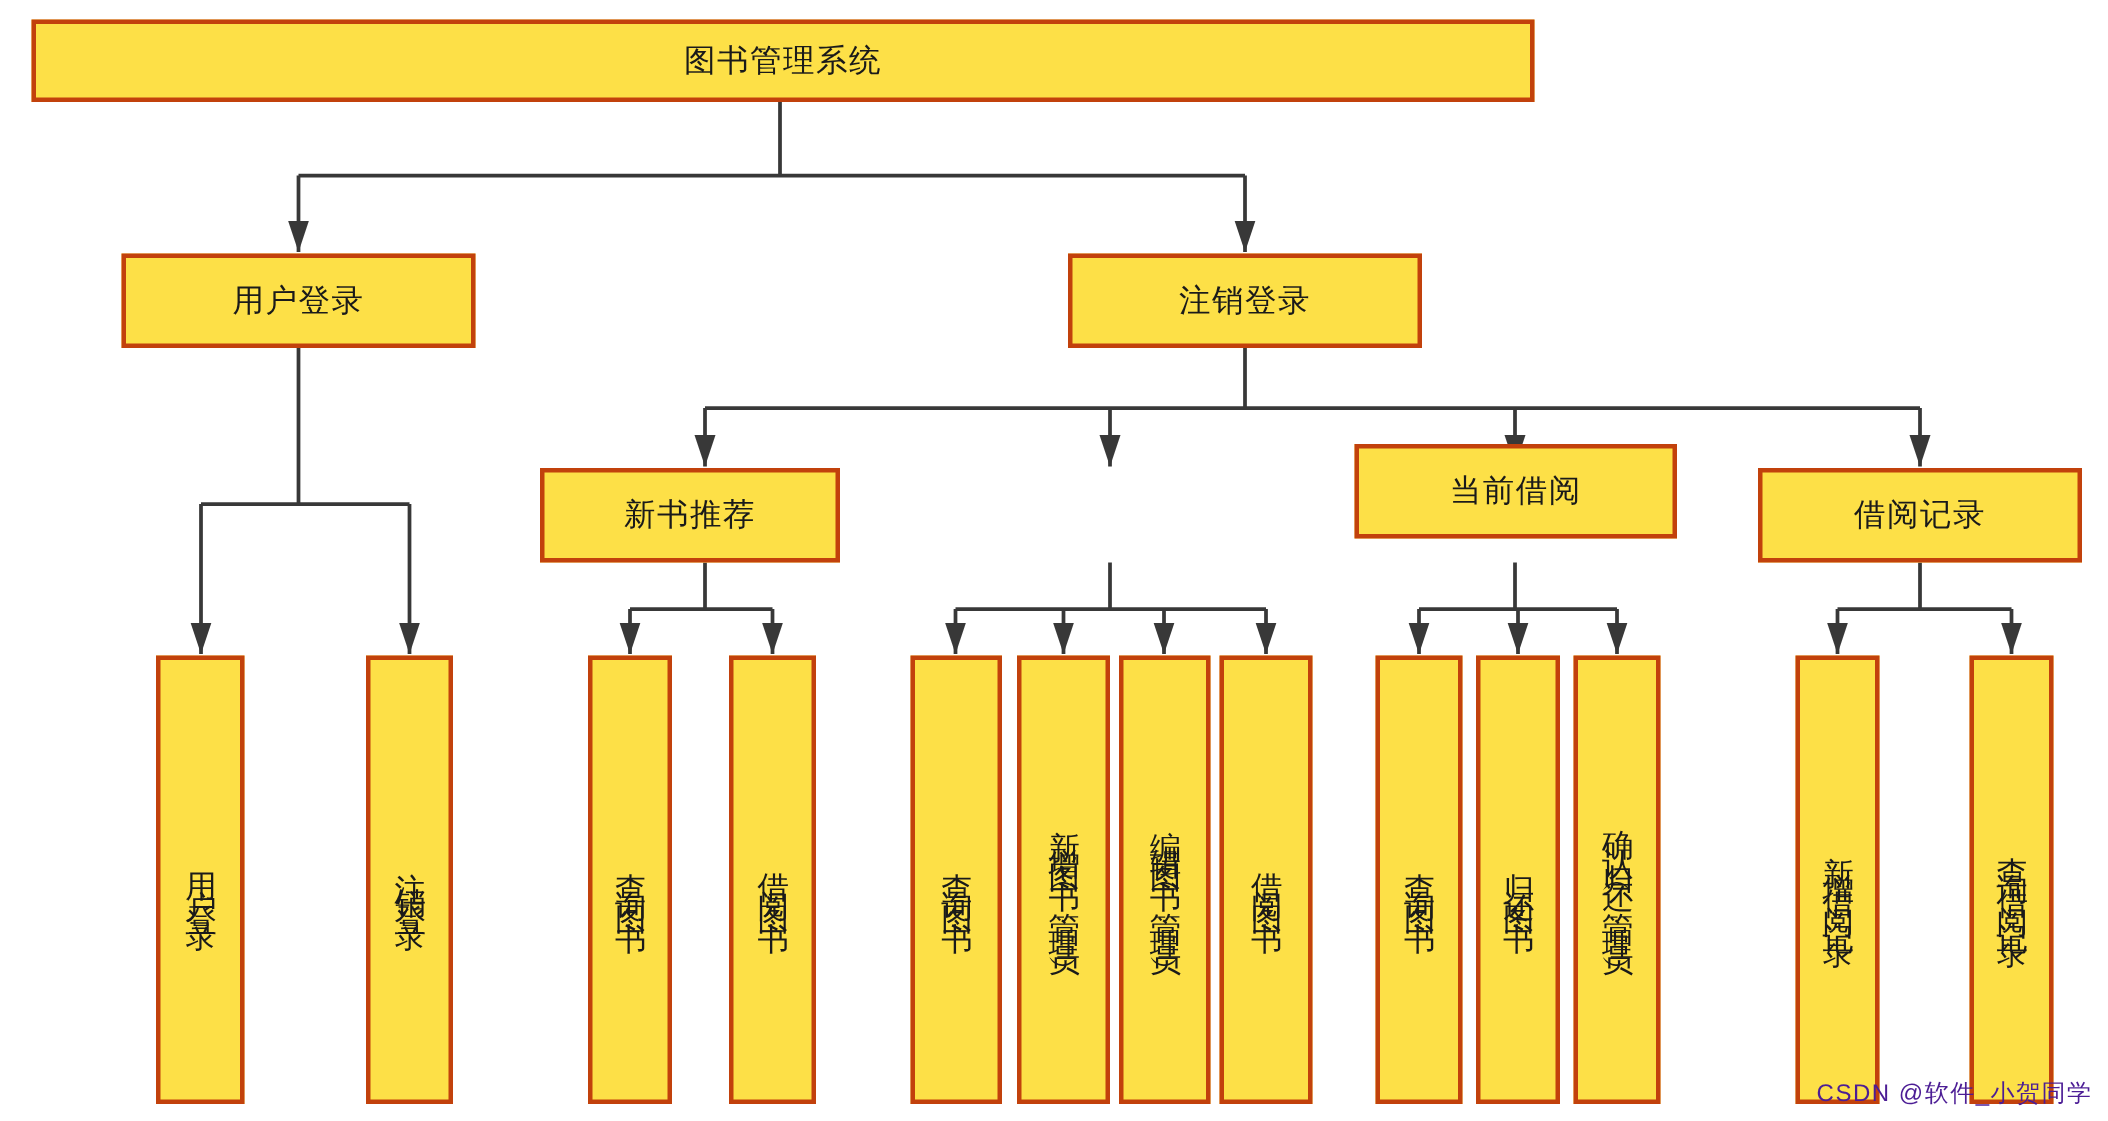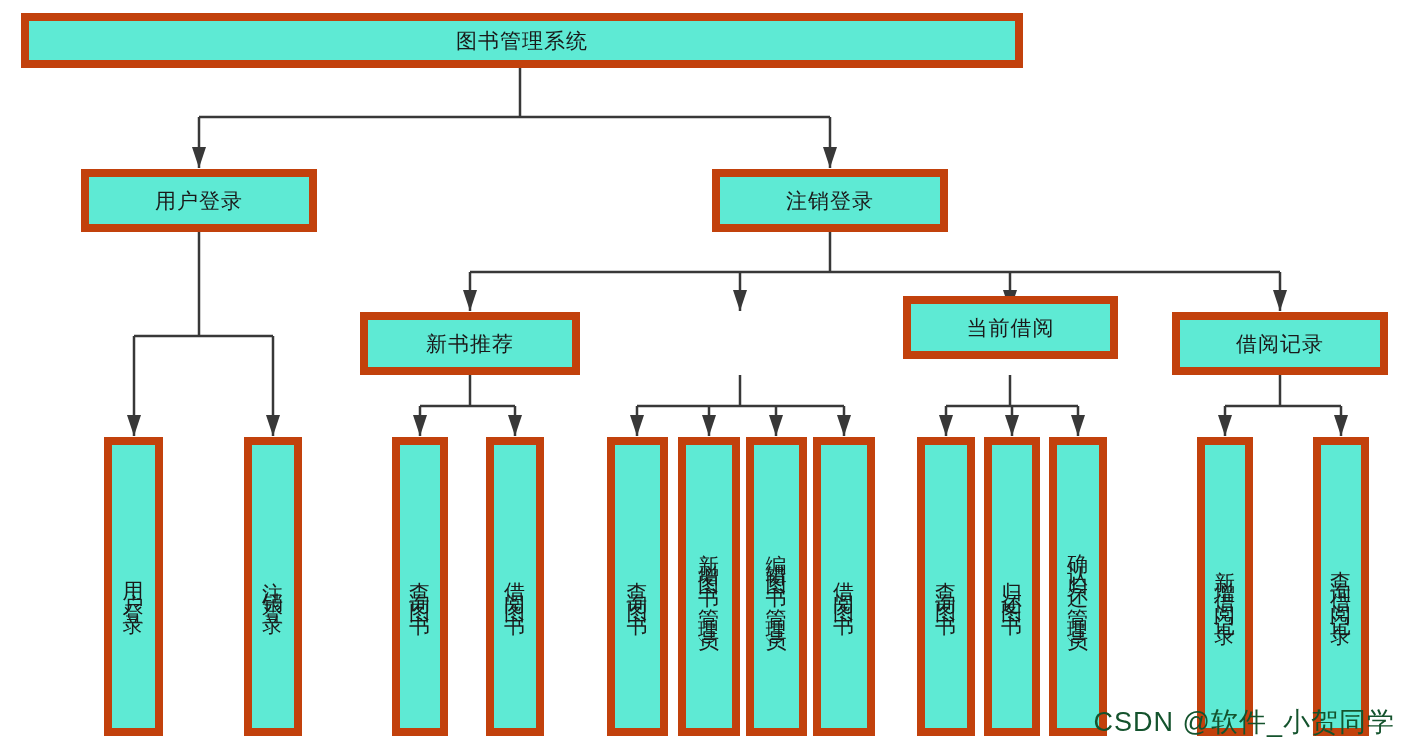--- a/index.html
+++ b/index.html
@@ -7,22 +7,22 @@
     position:relative;
     width:1405px;height:747px;
     background:#ffffff;
     font-family:"Liberation Sans","DejaVu Sans",sans-serif;
     overflow:hidden;
   }
   .connectors{position:absolute;left:0;top:0;z-index:0;}
   .node{
     position:absolute;
     box-sizing:border-box;
-    border:8px solid #c2410c;
-    background:#5eead4;
+    border:3px solid #c2410c;
+    background:#fde047;
     color:#1a1a1a;
     font-size:21px;
     display:flex;
     align-items:center;
     justify-content:center;
     z-index:1;
     line-height:1.2;
     white-space:nowrap;
   }
   .node.h{letter-spacing:1px;}
@@ -30,22 +30,22 @@
     writing-mode:vertical-rl;
     text-orientation:mixed;
     letter-spacing:11px;
     line-height:1;
     white-space:normal;
   }
   .watermark{
     position:absolute;
     right:10px;
     bottom:7px;
-    font-size:27px;
-    color:#14532d;
+    font-size:16px;
+    color:#4c1d95;
     letter-spacing:1px;
     z-index:2;
   }
 </style>
 </head>
 <body>
 
 <div class="canvas">
 
   <svg class="connectors" width="1405" height="747" viewBox="0 0 1405 747">
@@ -96,21 +96,21 @@
       <path d="M1225,406 V436" marker-end="url(#arrow)"></path>
       <path d="M1341,406 V436" marker-end="url(#arrow)"></path>
     </g>
   </svg>
 
   <div class="node h" style="left:21px;top:13px;width:1002px;height:55px">图书管理系统</div>
 
   <div class="node h" style="left:81px;top:169px;width:236px;height:63px">用户登录</div>
   <div class="node h" style="left:712px;top:169px;width:236px;height:63px">注销登录</div>
 
-  <div class="node h" style="left:360px;top:312px;width:220px;height:63px">新书推荐</div>
+  <div class="node h" style="left:360px;top:312px;width:200px;height:63px">新书推荐</div>
   <div class="node h" style="left:903px;top:296px;width:215px;height:63px">当前借阅</div>
   <div class="node h" style="left:1172px;top:312px;width:216px;height:63px">借阅记录</div>
 
   <div class="node v" style="left:104px;top:437px;width:59px;height:299px">用户登录</div>
   <div class="node v" style="left:244px;top:437px;width:58px;height:299px">注销登录</div>
 
   <div class="node v" style="left:392px;top:437px;width:56px;height:299px">查询图书</div>
   <div class="node v" style="left:486px;top:437px;width:58px;height:299px">借阅图书</div>
 
   <div class="node v" style="left:607px;top:437px;width:61px;height:299px">查询图书</div>

